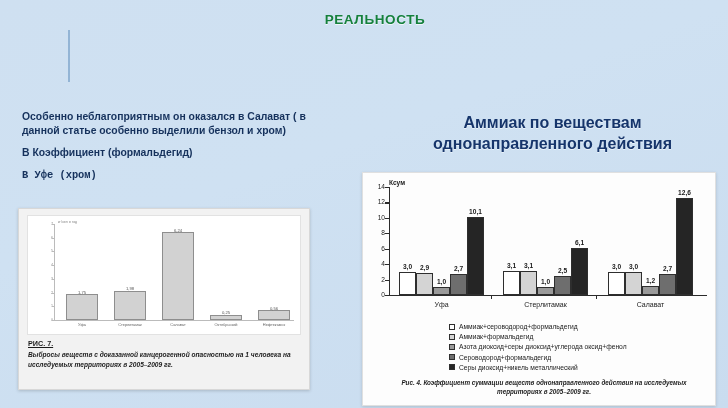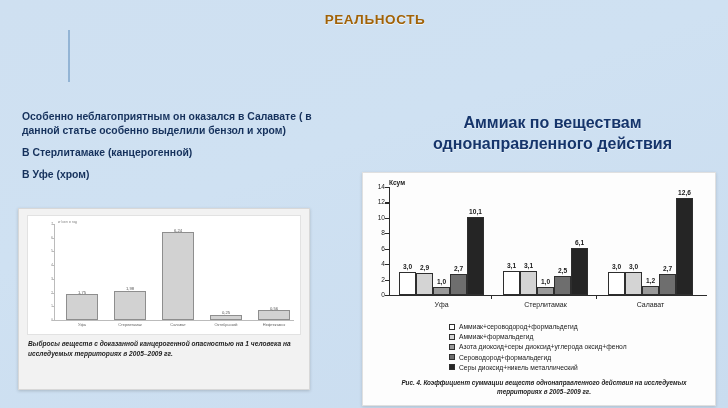--- a/index.html
+++ b/index.html
@@ -7,36 +7,36 @@
     width:728px;height:408px;overflow:hidden;
     font-family:"Liberation Sans","DejaVu Sans",sans-serif;
     background:linear-gradient(160deg,#cfe0f1 0%,#cfe1f2 40%,#c9dcef 100%);
     position:relative;
   }
   .slide{position:absolute;inset:0;}
 
   
   #title-block{position:absolute;left:150px;top:12px;width:450px;text-align:center;}
   #main-title{
-    color:#a16207;font-weight:bold;font-size:13.5px;letter-spacing:.6px;
+    color:#15803d;font-weight:bold;font-size:13.5px;letter-spacing:.6px;
     text-shadow:0 1px 0 rgba(255,255,255,.7);margin-bottom:3px;
   }
   #sub-title{
     color:#e05a50;font-weight:bold;font-size:11.6px;line-height:14px;
     letter-spacing:.35px;text-shadow:0 1px 0 rgba(255,255,255,.6);
   }
 
   
   #deco-bar{position:absolute;left:68px;top:30px;width:2px;height:52px;background:#7fa6cb;opacity:.75;}
 
   
   #left-text{position:absolute;left:22px;top:110px;width:310px;color:#15315c;
     font-size:10.4px;font-weight:bold;line-height:14px;}
   #left-text .para{margin-bottom:8px;}
-  #left-text .para:last-child{margin-bottom:0;}
+  #left-text .para:last-child{margin-bottom:0;font-family:Liberation Mono, monospace;}
 
   
   #left-figure{
     position:absolute;left:18px;top:208px;width:290px;height:180px;
     background:#f2f2f2;border:1px solid #d8d8d8;
     box-shadow:0 1px 3px rgba(0,0,0,.18);
   }
   #left-chart-box{
     position:absolute;left:8px;top:6px;right:8px;height:118px;background:#fff;
     border:1px solid #e2e2e2;filter:blur(.35px);
@@ -96,22 +96,22 @@
 
 <div class="slide">
 
   <div id="deco-bar"></div>
 
   <div id="title-block">
     <div id="main-title">РЕАЛЬНОСТЬ</div>
   </div>
 
   <div id="left-text">
-    <div class="para">Особенно неблагоприятным он оказался в Салавате  ( в данной статье особенно выделили бензол и хром)</div>
-    <div class="para">В Стерлитамаке (канцерогенной)</div>
+    <div class="para">Особенно неблагоприятным он оказался в Салават  ( в данной статье особенно выделили бензол и хром)</div>
+    <div class="para">В Коэффициент (формальдегид)</div>
     <div class="para">В Уфе (хром)</div>
   </div>
 
   <div id="left-figure">
     <div id="left-chart-box">
       <div class="l-axis-title">кг/чел в год</div>
       <div class="l-yaxis"></div>
       <div class="l-xaxis"></div>
       <div id="l-ticks">
           <div class="l-ytick" style="top: 102px;">0</div>
@@ -153,20 +153,21 @@
           </div>
           <div class="l-cat" style="left: 172px;">Октябрьский</div>
           <div class="l-barwrap" style="left: 226px; top: 8px;">
             <div class="l-bar" style="height: 7.68px; left: 4px; width: 30px; background: rgb(210, 210, 210);"></div>
             <div class="l-val" style="bottom: 9.18px;">0,56</div>
           </div>
           <div class="l-cat" style="left: 220px;">Нефтекамск</div>
         </div>
     </div>
     <div id="left-caption">
+      <span class="rnum">РИС. 7.</span>
       <span>Выбросы веществ с доказанной канцерогенной опасностью на 1 человека на исследуемых территориях в 2005–2009 гг.</span>
     </div>
 
   </div>
 
   <div id="right-title">Аммиак по веществам однонаправленного действия</div>
 
   <div id="right-figure">
     <div id="right-plot">
       <div class="r-ylabel">Ксум</div>

